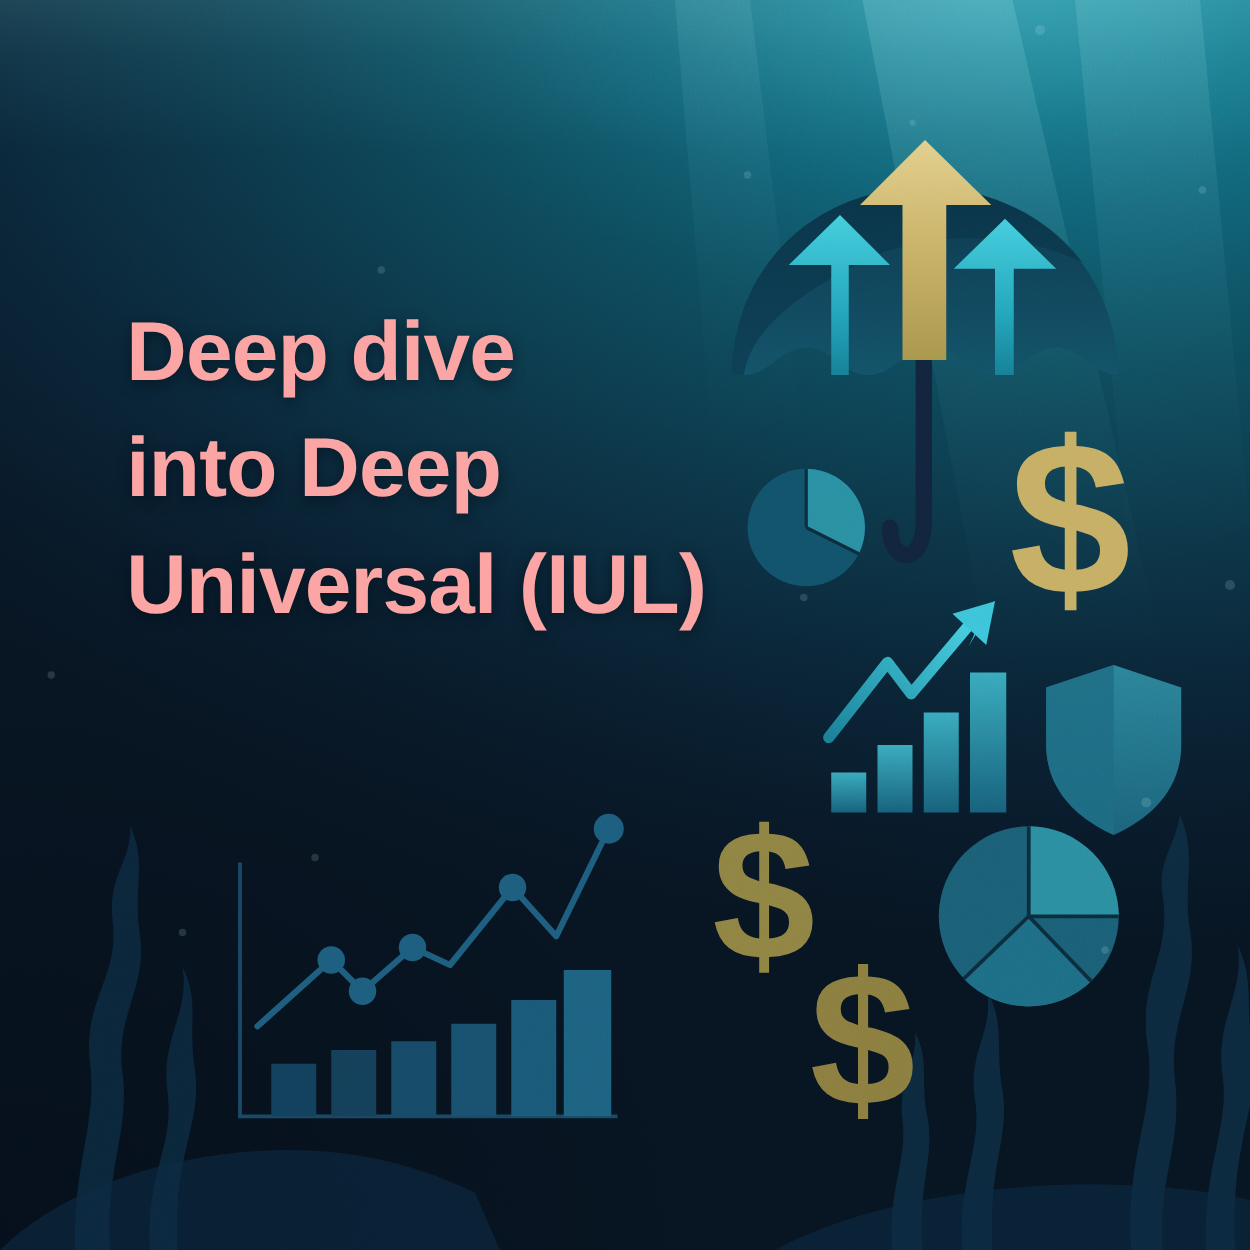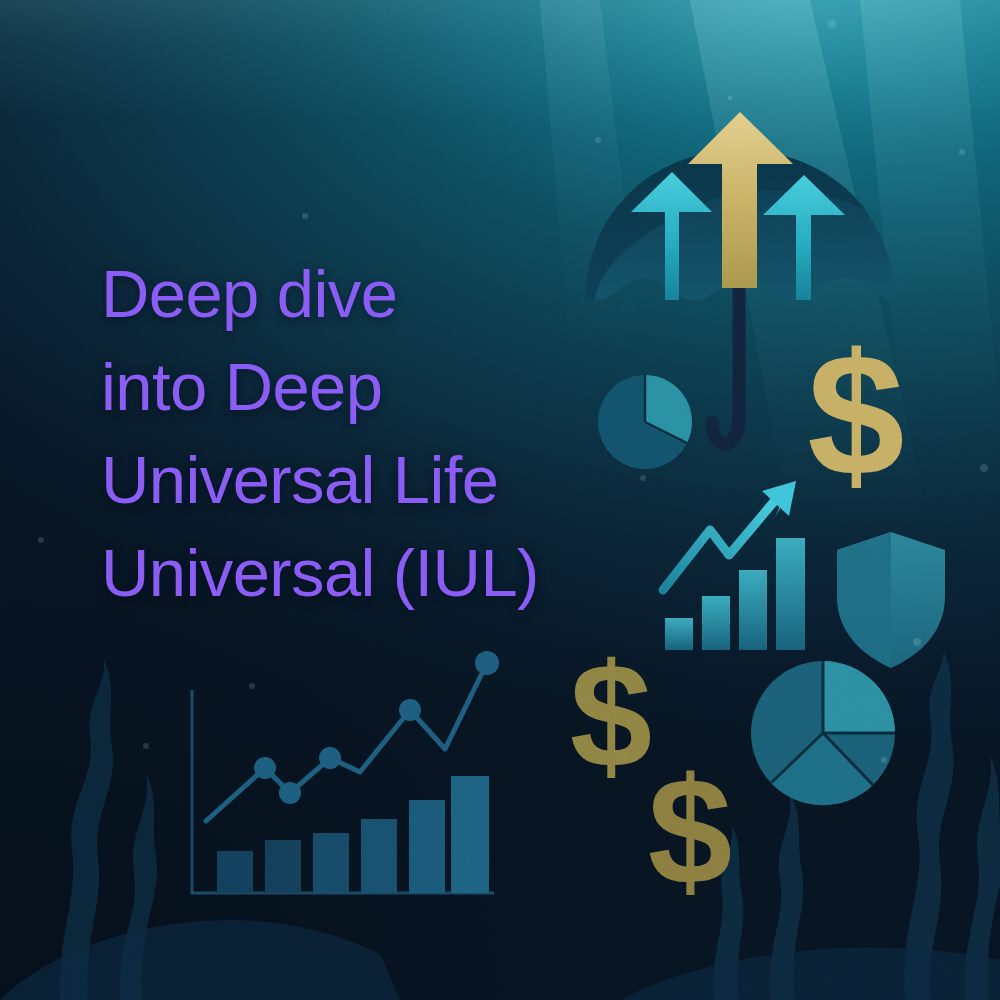--- a/index.html
+++ b/index.html
@@ -52,25 +52,25 @@
   
   .layer {
     position: absolute;
     inset: 0;
   }
 
   
   .headline {
     position: absolute;
     left: 101px;
-    top: 247px;
+    top: 235px;
     width: 600px;
-    color: #8b5cf6;
+    color: #fca5a5;
     font-size: 67px;
-    font-weight: 400;
+    font-weight: 700;
     line-height: 93px;
     letter-spacing: -0.6px;
     text-shadow: 0 3px 10px rgba(2,12,22,0.55);
   }
   .headline .ln { display: block; white-space: nowrap; }
 </style>
 </head>
 <body>
 
 <div id="poster">
@@ -284,17 +284,16 @@
         <feTurbulence type="fractalNoise" baseFrequency="0.85" numOctaves="3" stitchTiles="stitch"></feTurbulence>
         <feColorMatrix type="saturate" values="0"></feColorMatrix>
       </filter>
     </defs>
     <rect width="1000" height="1000" filter="url(#noiseF)" opacity="0.40"></rect>
   </svg>
 
   <div class="headline">
     <span class="ln">Deep dive</span>
     <span class="ln">into Deep</span>
-    <span class="ln">Universal Life</span>
     <span class="ln">Universal (IUL)</span>
   </div>
 
 </div>
 
 </body></html>

